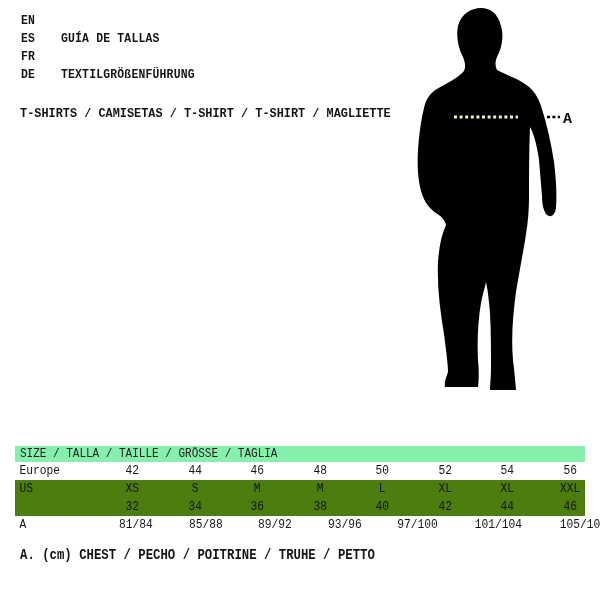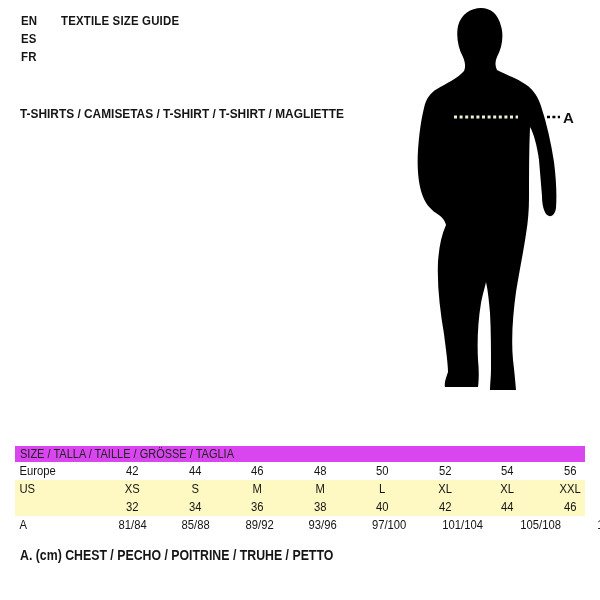--- a/index.html
+++ b/index.html
@@ -1,19 +1,19 @@
 <!DOCTYPE html>
 <html><head>
 <meta charset="utf-8">
 <style>
   html,body { margin:0; padding:0; background:#fff; }
   #page {
     position:relative; width:600px; height:600px;
     background:#ffffff; overflow:hidden;
-    font-family:Liberation Sans, sans-serif;
+    font-family:Liberation Mono, monospace;
     color:#151515; -webkit-font-smoothing:antialiased;
   }
   
   .cnd { display:inline-block; transform:scaleX(0.88); transform-origin:0 50%; white-space:nowrap; }
 
   
   #lang-list { position:absolute; left:21px; top:12px; }
   .lang-row { display:flex; height:18px; line-height:18px; font-weight:bold; font-size:13px; }
   .lang-code { width:40px; }
   .lang-code .cnd, .lang-label .cnd { letter-spacing:0.2px; }
@@ -24,46 +24,50 @@
 
   
   #figure { position:absolute; left:408px; top:0; width:192px; height:400px; }
 
   
   #man-line { position:absolute; left:20px; top:419px; height:16px; line-height:16px; font-weight:bold; font-size:13px; }
 
   
   #size-table { position:absolute; left:15px; top:446px; width:570px; font-size:12.5px; }
   .thead {
-    height:16px; line-height:16px; background:#d946ef;
+    height:16px; line-height:16px; background:#86efac;
     padding-left:5px; font-size:12.5px; color:#222;
   }
   .trow { display:grid; grid-template-columns:70px repeat(8, 1fr); height:18px; line-height:18px;gap:32px; }
-  .trow.shaded { background:#fef9c3; }
+  .trow.shaded { background:#4d7c0f; }
   .cell { text-align:center; transform:scaleX(0.9); }
   .cell.lbl { text-align:left; padding-left:5px; transform-origin:0 50%; }
 
   
   #footnote { position:absolute; left:20px; top:547px; height:16px; line-height:16px; font-weight:bold; font-size:14px; }
 </style>
 </head>
 <body>
 
 <div id="page">
 
   <div id="lang-list">
     <div class="lang-row">
       <span class="lang-code"><span class="cnd">EN</span></span>
-      <span class="lang-label"><span class="cnd">TEXTILE SIZE GUIDE</span></span>
     </div>
     <div class="lang-row">
       <span class="lang-code"><span class="cnd">ES</span></span>
+      <span class="lang-label"><span class="cnd">GUÍA DE TALLAS</span></span>
     </div>
     <div class="lang-row">
       <span class="lang-code"><span class="cnd">FR</span></span>
+    </div>
+    <div class="lang-row">
+      <span class="lang-code"><span class="cnd">DE</span></span>
+      <span class="lang-label"><span class="cnd">TEXTILGRÖßENFÜHRUNG</span></span>
     </div>
   </div>
 
   <div id="categories">
     <div class="cat-line"><span class="cnd">T-SHIRTS / CAMISETAS / T-SHIRT / T-SHIRT / MAGLIETTE</span></div>
   </div>
 
   <svg id="figure" viewBox="0 0 192 400" xmlns="http://www.w3.org/2000/svg">
     <path fill="#000000" d="
       M73,8

